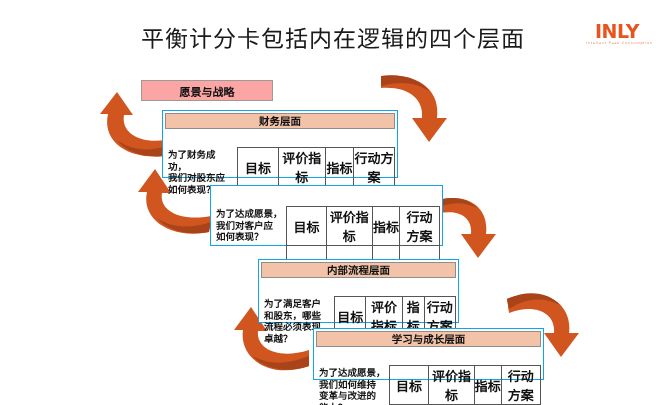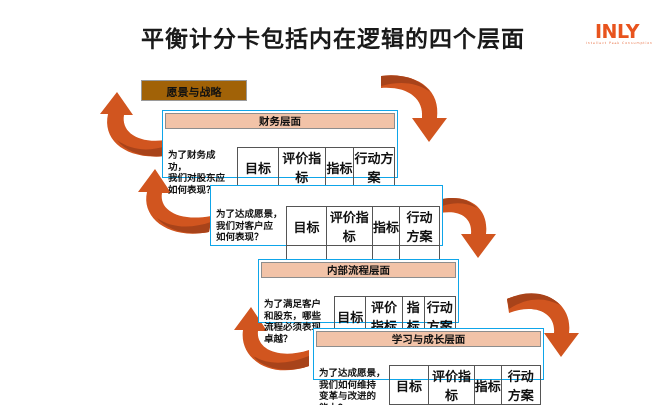--- a/index.html
+++ b/index.html
@@ -9,42 +9,42 @@
     background:#ffffff;
     font-family:"DejaVu Sans","Liberation Sans",sans-serif;
     overflow:hidden;position:relative;
   }
   #stage{position:absolute;left:0;top:0;width:660px;height:405px;}
 
   
   #page-title{
     position:absolute;left:118px;top:20px;width:430px;
     text-align:center;
-    font-size:23px;font-weight:bold;letter-spacing:1px;
+    font-size:23px;font-weight:normal;letter-spacing:1px;
     color:#1a1a1a;white-space:nowrap;
     font-family:"DejaVu Sans","Liberation Sans",sans-serif;
   }
   #logo{
     position:absolute;left:586px;top:22px;width:62px;height:28px;
     text-align:center;line-height:1;
   }
   #logo .logo-word{
     font-size:19px;font-weight:bold;letter-spacing:-0.5px;
     color:#e8541e;font-family:"DejaVu Sans","Liberation Sans",sans-serif;
   }
   #logo .logo-tag{
     display:block;margin-top:1px;
     font-size:3.2px;letter-spacing:.9px;color:#e8754a;
     transform:scale(1,1);white-space:nowrap;
   }
 
   
   .vision-box{
-    position:absolute;left:141px;top:80px;width:106px;height:21px;
-    background:#a16207;border:1px solid #9a9a9a;
+    position:absolute;left:141px;top:80px;width:132px;height:21px;
+    background:#fca5a5;border:1px solid #9a9a9a;
     box-sizing:border-box;
     display:flex;align-items:center;justify-content:center;
     font-size:11px;font-weight:bold;color:#111;
   }
 
   
   .panel{
     position:absolute;
     background:#ffffff;
     border:1px solid #0ea5e9;

